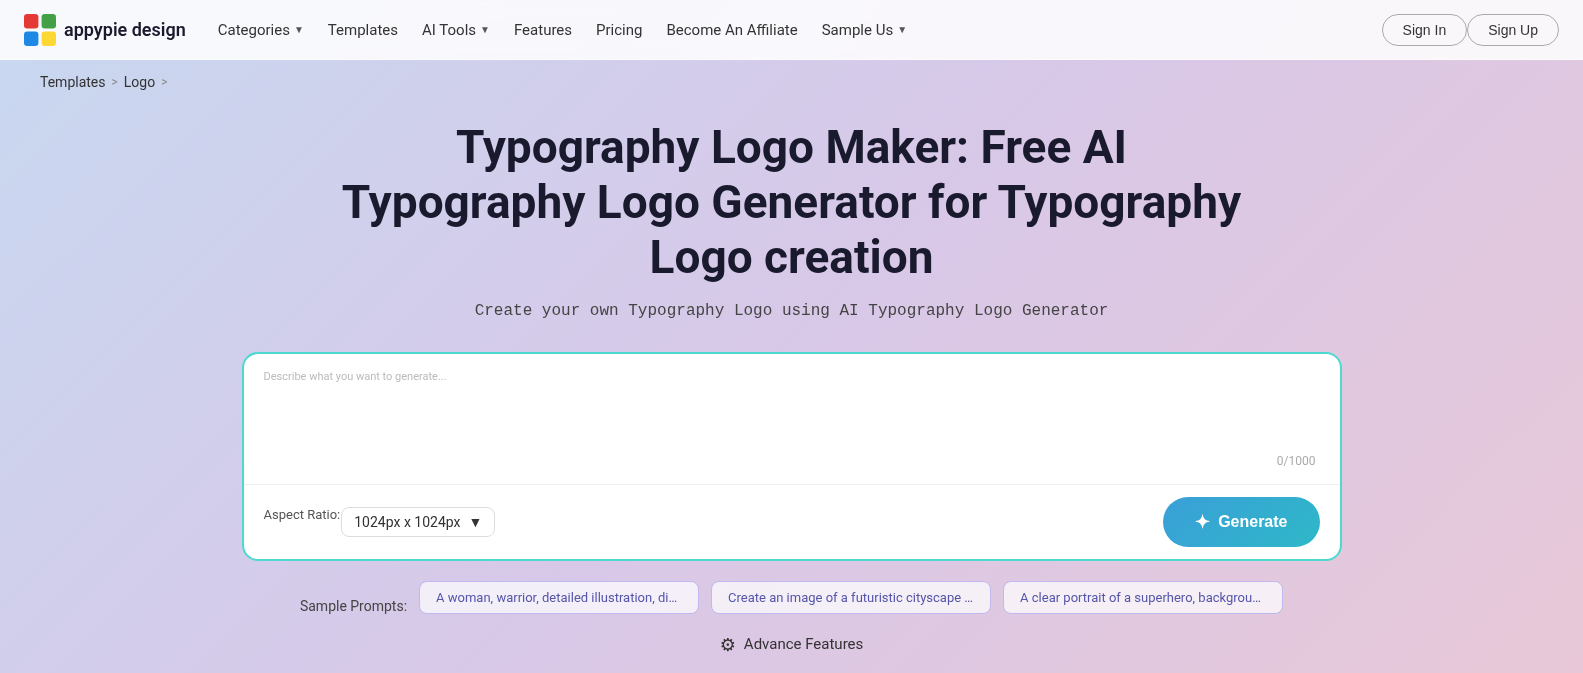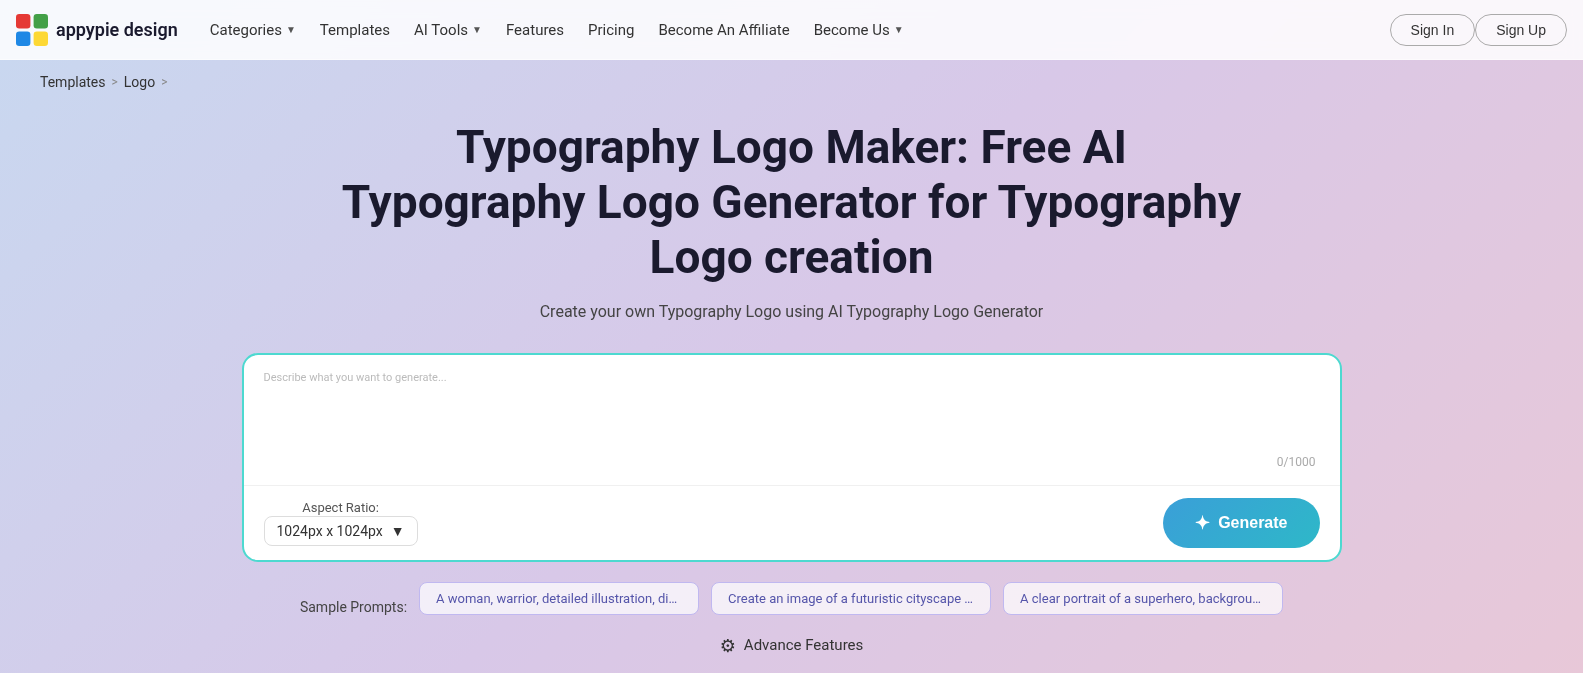--- a/index.html
+++ b/index.html
@@ -7,21 +7,21 @@
       font-family: -apple-system, BlinkMacSystemFont, 'Segoe UI', Roboto, sans-serif;
       background: linear-gradient(135deg, #c8d8f0 0%, #d8c8e8 50%, #e8c8d8 100%);
       min-height: 673px;
       overflow-x: hidden;
     }
 
     
     .navbar {
       display: flex;
       align-items: center;
-      padding: 0 16px;
+      padding: 0 24px;
       height: 60px;
       background: rgba(255,255,255,0.85);
       backdrop-filter: blur(8px);
       border-bottom: 1px solid rgba(255,255,255,0.5);
     }
     .logo-area {
       display: flex;
       align-items: center;
       gap: 8px;
       margin-right: 32px;
@@ -92,20 +92,21 @@
       font-weight: 700;
       color: #1a1a2e;
       line-height: 1.2;
       max-width: 900px;
       margin: 0 auto 16px;
     }
     .page-subtitle {
       font-size: 16px;
       color: #444;
       margin-bottom: 32px;
+      font-family: Liberation Mono, monospace;
     }
 
     
     .generator-box {
       max-width: 1100px;
       margin: 0 auto;
       border: 2px solid #4dd9d0;
       border-radius: 16px;
       background: white;
       padding: 0;
@@ -135,21 +136,21 @@
     }
     .generator-footer {
       display: flex;
       align-items: center;
       padding: 12px 20px;
       border-top: 1px solid #f0f0f0;
       gap: 32px;
     }
     .aspect-ratio-section {
       display: flex;
-      flex-direction: column;
+      flex-direction: row;
       gap: 1px;
     }
     .section-label {
       font-size: 13px;
       color: #555;
     }
     .aspect-ratio-select {
       display: flex;
       align-items: flex-end;
       gap: 8px;
@@ -276,21 +277,21 @@
     <span class="nav-link">
       <span>Features</span>
     </span>
     <span class="nav-link">
       <span>Pricing</span>
     </span>
     <span class="nav-link">
       <span>Become An Affiliate</span>
     </span>
     <span class="nav-link">
-      <span>Become Us</span>
+      <span>Sample Us</span>
       <span class="chevron-down">▼</span>
     </span>
   </div>
 
   <div class="nav-auth">
     <button class="btn-outline">Sign In</button>
     <button class="btn-outline">Sign Up</button>
   </div>
 </nav>
 

